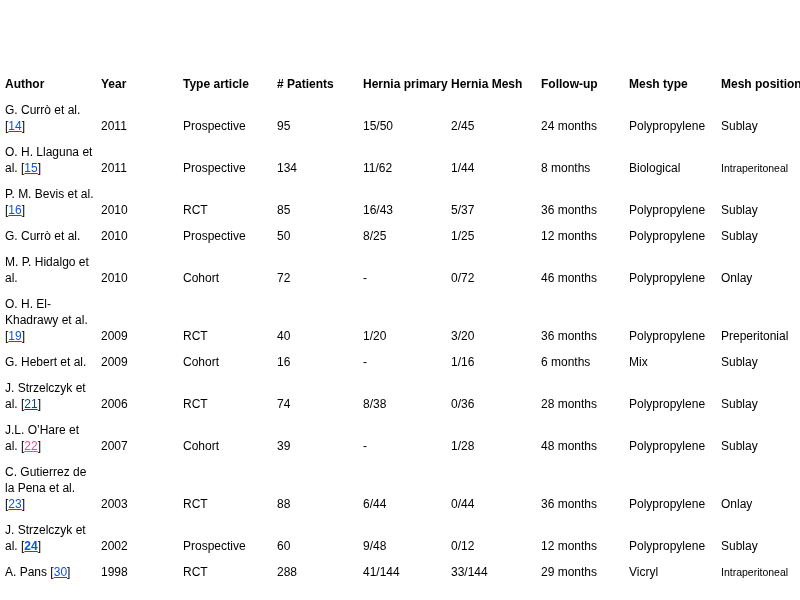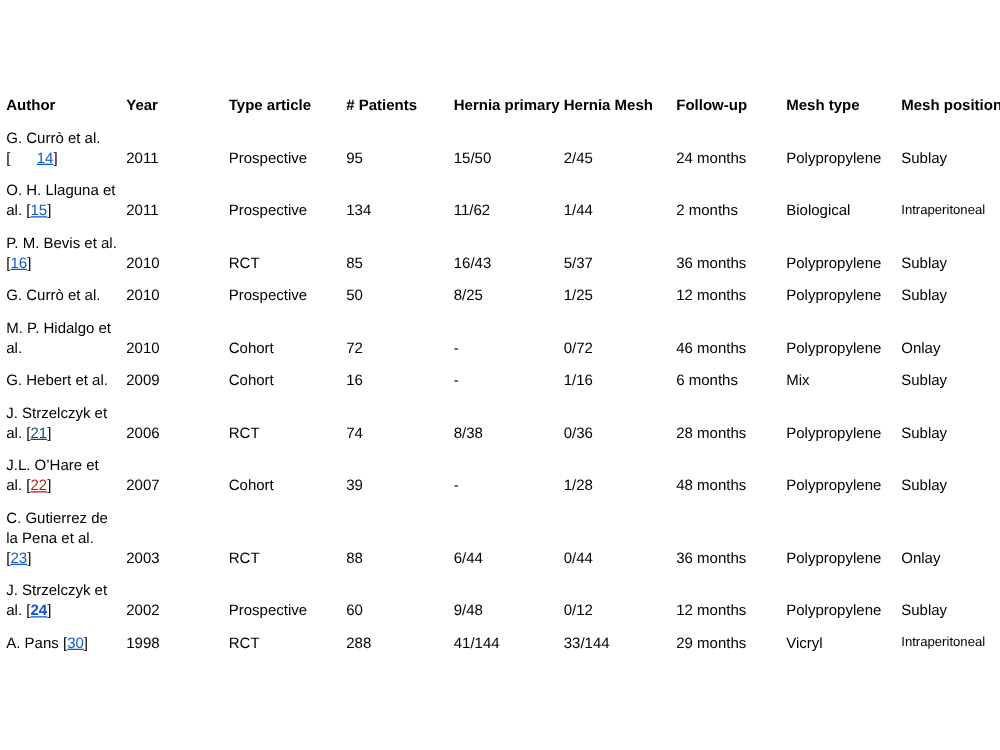--- a/index.html
+++ b/index.html
@@ -75,38 +75,38 @@
         <th># Patients</th>
         <th>Hernia primary</th>
         <th>Hernia Mesh</th>
         <th>Follow-up</th>
         <th>Mesh type</th>
         <th>Mesh position</th>
       </tr>
   </thead>
   <tbody id="tableBody">
       <tr>
-        <td class="author">G. Currò et al. [<a class="ref" href="#" style="color: rgb(17, 85, 204); padding-left: 21px;">14</a>]</td>
+        <td class="author">G. Currò et al. [<a class="ref" href="#" style="color: rgb(17, 85, 204);">14</a>]</td>
         <td>2011</td>
         <td>Prospective</td>
         <td>95</td>
         <td>15/50</td>
         <td>2/45</td>
         <td>24 months</td>
         <td class="bold">Polypropylene</td>
         <td class="bold">Sublay</td>
       </tr>
       <tr>
         <td class="author">O. H. Llaguna et al. [<a class="ref" href="#" style="color: rgb(17, 85, 204);">15</a>]</td>
         <td>2011</td>
         <td>Prospective</td>
         <td>134</td>
         <td>11/62</td>
         <td>1/44</td>
-        <td>2 months</td>
+        <td>8 months</td>
         <td class="bold">Biological</td>
         <td class="bold small">Intraperitoneal</td>
       </tr>
       <tr>
         <td class="author">P. M. Bevis et al. [<a class="ref" href="#" style="color: rgb(17, 85, 204);">16</a>]</td>
         <td>2010</td>
         <td>RCT</td>
         <td>85</td>
         <td>16/43</td>
         <td>5/37</td>
@@ -128,20 +128,31 @@
       <tr>
         <td class="author">M. P. Hidalgo et al.</td>
         <td>2010</td>
         <td>Cohort</td>
         <td>72</td>
         <td>-</td>
         <td>0/72</td>
         <td>46 months</td>
         <td class="bold">Polypropylene</td>
         <td class="bold">Onlay</td>
+      </tr>
+      <tr>
+        <td class="author">O. H. El-Khadrawy et al. [<a class="ref" href="#" style="color: rgb(17, 85, 204);">19</a>]</td>
+        <td>2009</td>
+        <td>RCT</td>
+        <td>40</td>
+        <td>1/20</td>
+        <td>3/20</td>
+        <td>36 months</td>
+        <td class="bold">Polypropylene</td>
+        <td class="bold">Preperitonial</td>
       </tr>
       <tr>
         <td class="author">G. Hebert et al.</td>
         <td>2009</td>
         <td>Cohort</td>
         <td>16</td>
         <td>-</td>
         <td>1/16</td>
         <td>6 months</td>
         <td class="bold">Mix</td>
@@ -152,21 +163,21 @@
         <td>2006</td>
         <td>RCT</td>
         <td>74</td>
         <td>8/38</td>
         <td>0/36</td>
         <td>28 months</td>
         <td class="bold">Polypropylene</td>
         <td class="bold">Sublay</td>
       </tr>
       <tr>
-        <td class="author">J.L. O’Hare et al. [<a class="ref" href="#" style="color: #b91c1c;">22</a>]</td>
+        <td class="author">J.L. O’Hare et al. [<a class="ref" href="#" style="color: #ec4899;">22</a>]</td>
         <td>2007</td>
         <td>Cohort</td>
         <td>39</td>
         <td>-</td>
         <td>1/28</td>
         <td>48 months</td>
         <td class="bold">Polypropylene</td>
         <td class="bold">Sublay</td>
       </tr>
       <tr>

